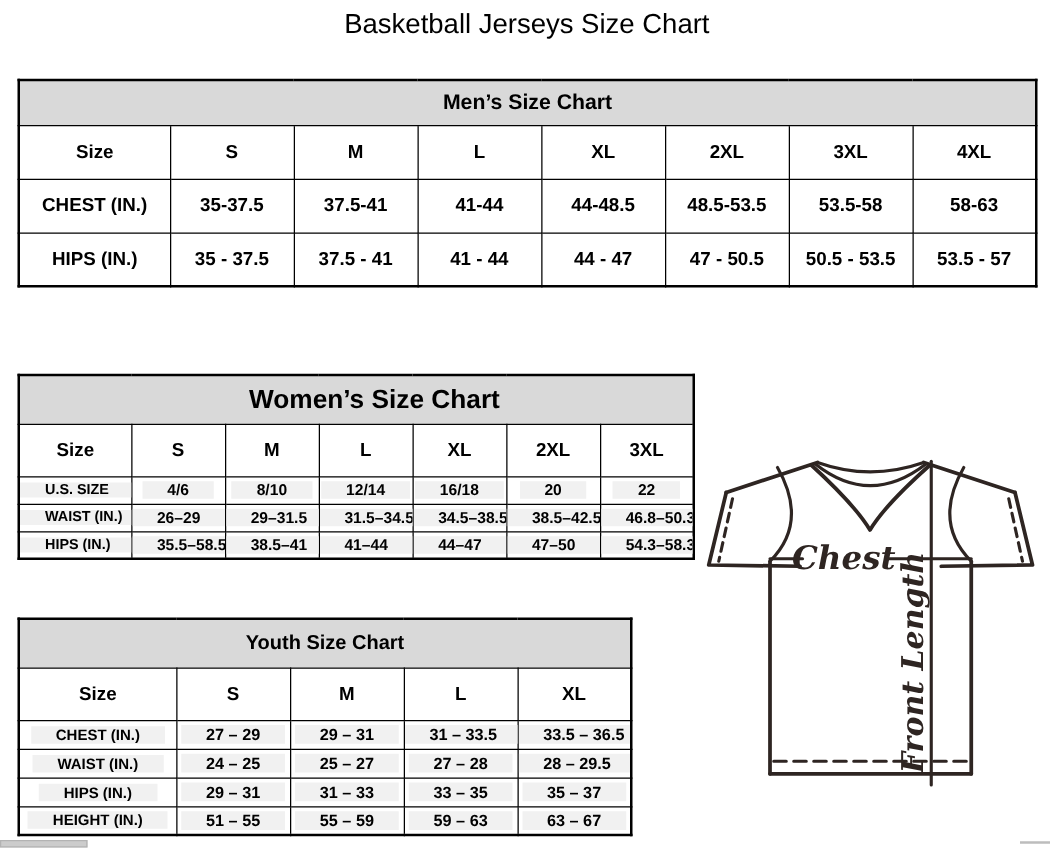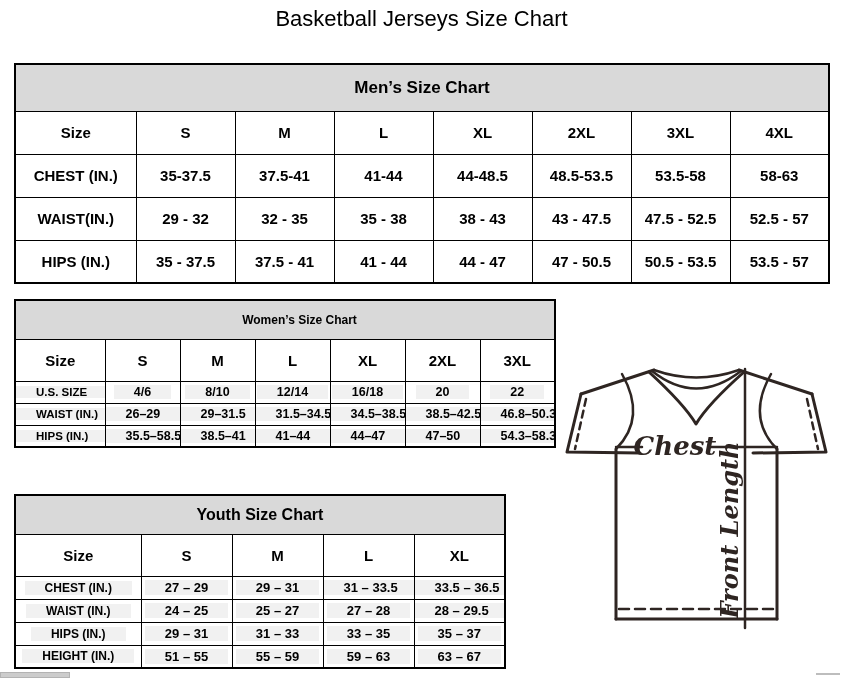--- a/index.html
+++ b/index.html
@@ -19,27 +19,27 @@
   }
   table.size-table th, table.size-table td {
     border:1px solid #000; text-align:center; vertical-align:middle;
     font-weight:bold; padding:0; overflow:hidden; white-space:nowrap;
   }
   .band {
     background:#d9d9d9; font-size:17px; font-weight:bold;
   }
   
   #mens { left:14px; top:63px; width:815px; }
-  #mens .band-row     { height:47px; }
+  #mens .band-row     { height:36px; }
   #mens .head-row     { height:43px; font-size:15px; }
   #mens .data-row     { height:43px; font-size:15px; }
   
   #womens { left:14px; top:299px; width:538px; }
   #womens .band-row   { height:39px; }
-  #womens .band       { font-size:12px;padding-left:29px; }
+  #womens .band       { font-size:21px;padding-left:29px; }
   #womens .head-row   { height:42px; font-size:15px; }
   #womens .data-row   { height:22px; font-size:12.5px; }
   #womens .row-label  { font-size:11.5px; }
   
   #youth { left:14px; top:494px; width:490px; }
   #youth .band-row    { height:39px; }
   #youth .band        { font-size:16px; }
   #youth .head-row    { height:42px; font-size:15px; }
   #youth .data-row    { height:23px; font-size:13px; }
   #youth .row-label   { font-size:12px; }
@@ -90,30 +90,20 @@
     <td class="row-label">CHEST (IN.)</td>
     <td>35-37.5</td>
     <td>37.5-41</td>
     <td>41-44</td>
     <td>44-48.5</td>
     <td>48.5-53.5</td>
     <td>53.5-58</td>
     <td>58-63</td>
   </tr>
   <tr class="data-row">
-    <td class="row-label">WAIST(IN.)</td>
-    <td>29 - 32</td>
-    <td>32 - 35</td>
-    <td>35 - 38</td>
-    <td>38 - 43</td>
-    <td>43 - 47.5</td>
-    <td>47.5 - 52.5</td>
-    <td>52.5 - 57</td>
-  </tr>
-  <tr class="data-row">
     <td class="row-label">HIPS (IN.)</td>
     <td>35 - 37.5</td>
     <td>37.5 - 41</td>
     <td>41 - 44</td>
     <td>44 - 47</td>
     <td>47 - 50.5</td>
     <td>50.5 - 53.5</td>
     <td>53.5 - 57</td>
   </tr>
 </tbody>

